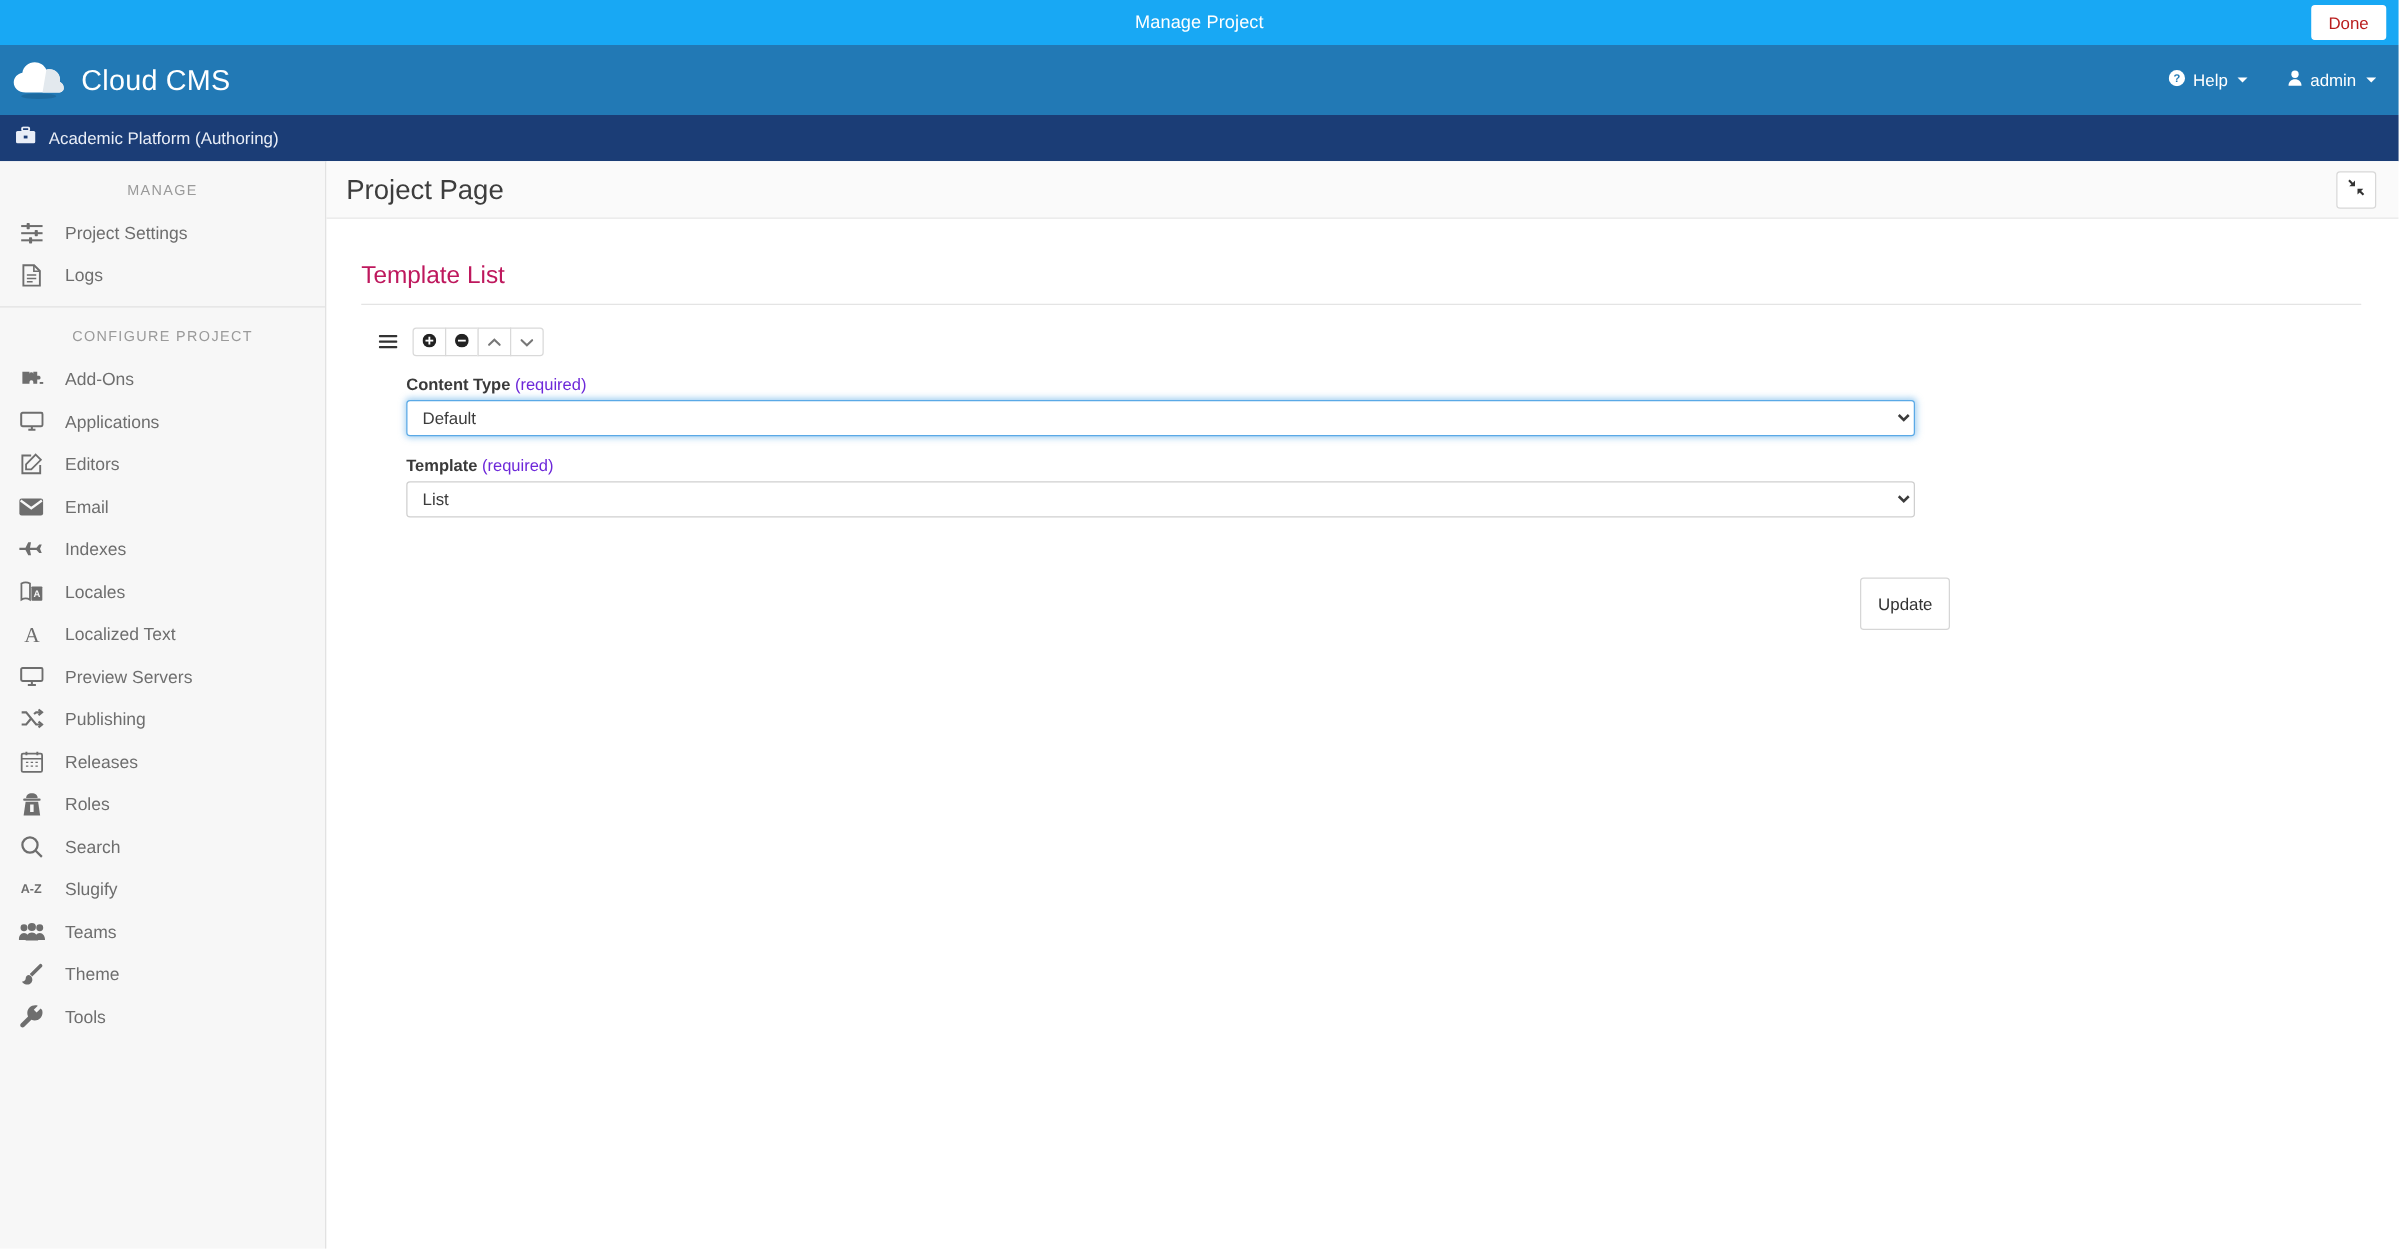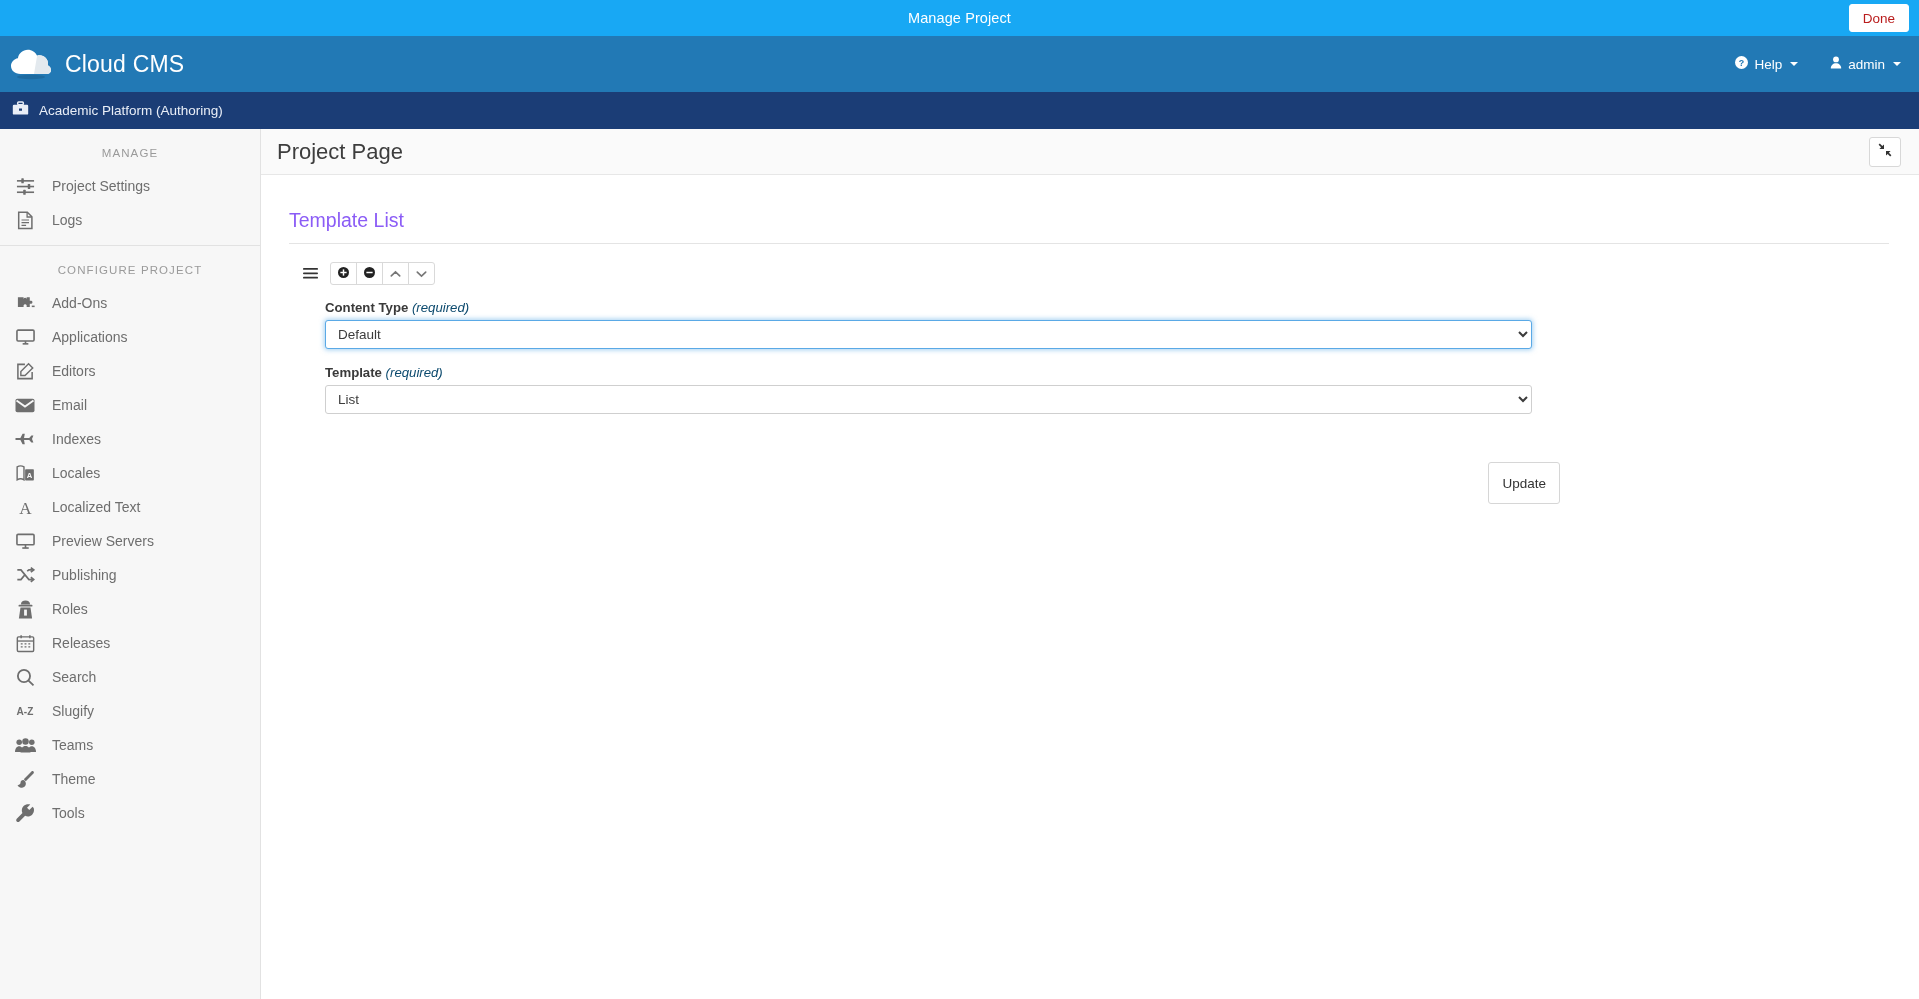--- a/index.html
+++ b/index.html
@@ -167,21 +167,21 @@
     display: flex;
     align-items: center;
     justify-content: center;
     cursor: pointer;
     color: #333333;
   }
 
   .panel { padding: 34px 0 0 28px; }
   .panel-title {
     font-size: 19.5px;
-    color: #8b5cf6;
+    color: #be185d;
     font-weight: 400;
     padding-bottom: 11px;
     border-bottom: 1px solid #e4e4e4;
     margin-right: 30px;
   }
 
   .toolbar {
     display: flex;
     align-items: center;
     gap: 12px;
@@ -214,22 +214,21 @@
   .field { margin-bottom: 16px; }
   .field-label {
     font-size: 13.2px;
     color: #3a3a3a;
     font-weight: bold;
     margin-bottom: 5px;
     display: block;
   }
   .field-req {
     font-weight: normal;
-    font-style: italic;
-    color: #0c4a6e;
+    color: #6d28d9;
   }
   .field select {
     width: 1207px;
     height: 29px;
     padding: 0 8px;
     font-size: 13.5px;
     font-family: "Liberation Sans", sans-serif;
     color: #3c3c3c;
     background: #ffffff;
     border: 1px solid #cfcfcf;
@@ -438,40 +437,40 @@
           <path d="M11.8 5 L13.6 3.6 H17.6"></path>
           <path d="M15.6 1.2 L18.6 3.6 L15.6 6"></path>
           <path d="M15.6 11.4 L18.6 13.8 L15.6 16.2"></path>
         </svg>
       </span>
       <span>Publishing</span>
     </a>
 
     <a class="side-item">
       <span class="side-icon">
+        <svg width="19" height="19" viewBox="0 0 20 20" fill="none" stroke="currentColor" stroke-width="1.5">
+          <rect x="1.4" y="3" width="17.2" height="15.4" rx="1.2"></rect>
+          <path d="M1.4 7.4 H18.6" stroke-width="1.4"></path>
+          <path d="M5.4 1.4 V4.4 M14.6 1.4 V4.4" stroke-width="1.6"></path>
+          <path d="M5 10.4 H7 M9 10.4 H11 M13 10.4 H15 M5 13.6 H7 M9 13.6 H11 M13 13.6 H15" stroke-width="1.2"></path>
+        </svg>
+      </span>
+      <span>Releases</span>
+    </a>
+
+    <a class="side-item">
+      <span class="side-icon">
         <svg width="17" height="19" viewBox="0 0 16 19" fill="currentColor">
           <path d="M3.4 4.4 C3.4 2.2 5.2 0.6 8 0.6 C10.8 0.6 12.6 2.2 12.6 4.4 Z"></path>
           <rect x="1" y="4.8" width="14" height="1.8" rx="0.9"></rect>
           <path d="M3 7.4 H13 L14.6 18.4 H1.4 Z"></path>
           <rect x="6.6" y="9.6" width="2.8" height="6" fill="#f7f7f7"></rect>
         </svg>
       </span>
       <span>Roles</span>
-    </a>
-
-    <a class="side-item">
-      <span class="side-icon">
-        <svg width="19" height="19" viewBox="0 0 20 20" fill="none" stroke="currentColor" stroke-width="1.5">
-          <rect x="1.4" y="3" width="17.2" height="15.4" rx="1.2"></rect>
-          <path d="M1.4 7.4 H18.6" stroke-width="1.4"></path>
-          <path d="M5.4 1.4 V4.4 M14.6 1.4 V4.4" stroke-width="1.6"></path>
-          <path d="M5 10.4 H7 M9 10.4 H11 M13 10.4 H15 M5 13.6 H7 M9 13.6 H11 M13 13.6 H15" stroke-width="1.2"></path>
-        </svg>
-      </span>
-      <span>Releases</span>
     </a>
 
     <a class="side-item">
       <span class="side-icon">
         <svg width="19" height="19" viewBox="0 0 20 20" fill="none" stroke="currentColor" stroke-width="1.9">
           <circle cx="8.4" cy="8.4" r="6.4"></circle>
             <path d="M13.2 13.2 L18.4 18.4"></path>
         </svg>
       </span>
       <span>Search</span>

